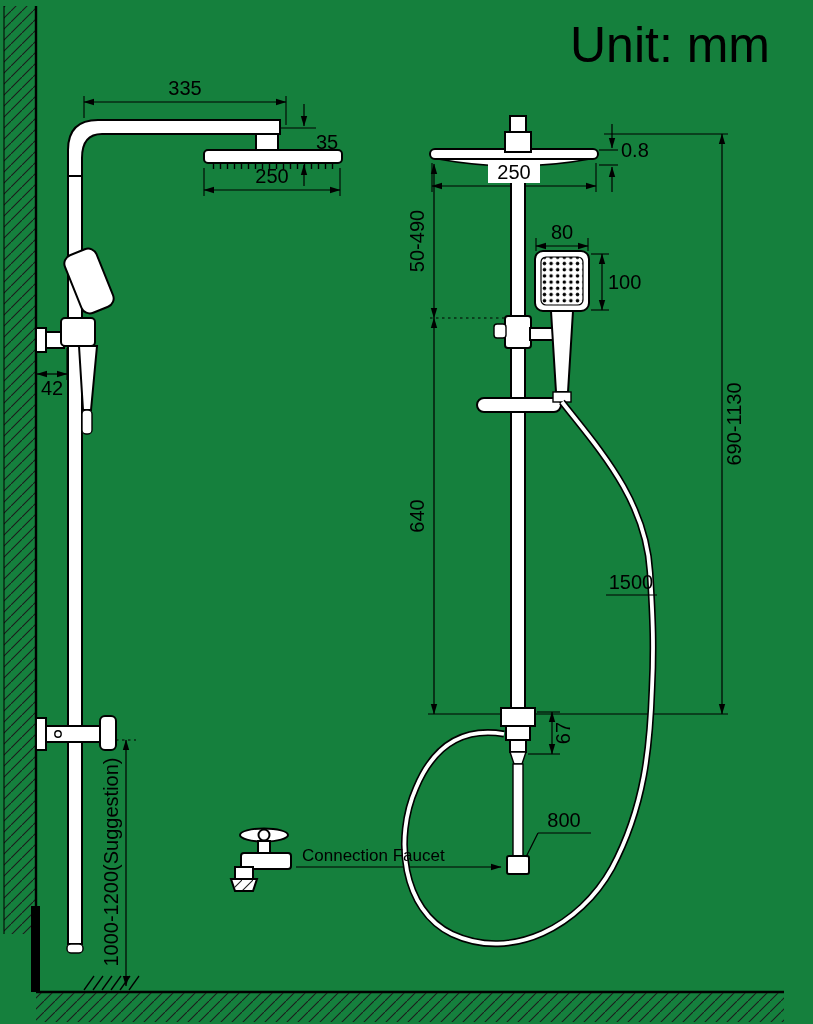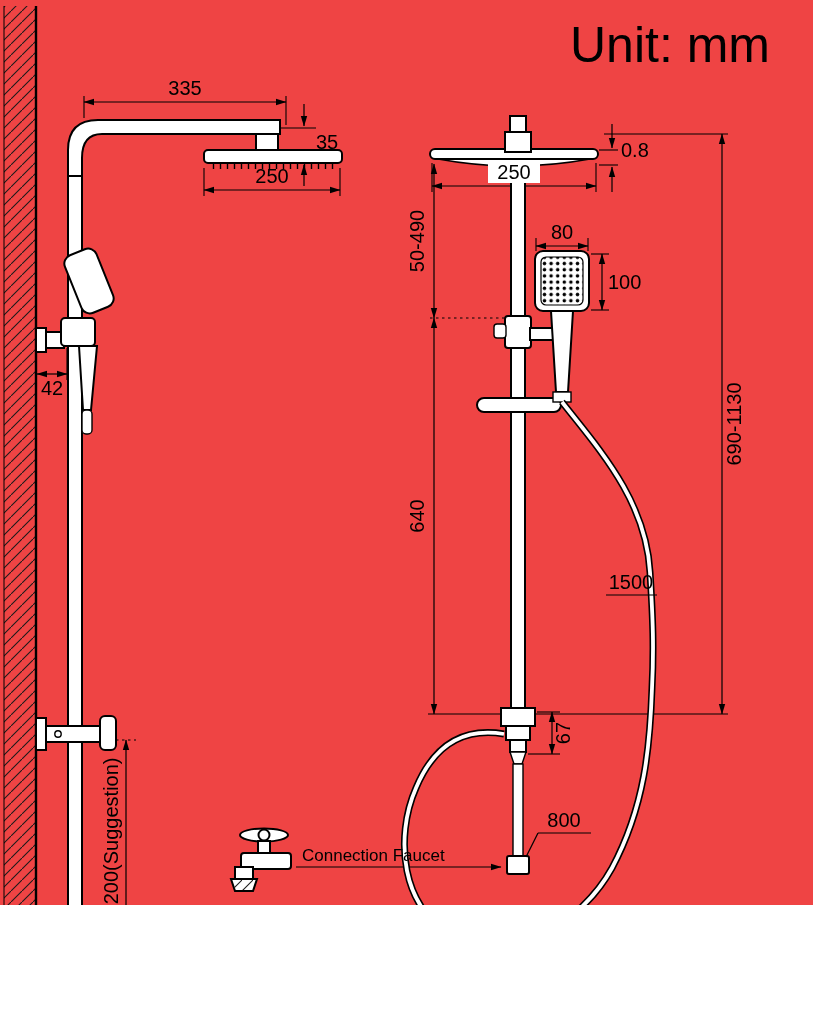--- a/index.html
+++ b/index.html
@@ -1,16 +1,16 @@
 <!DOCTYPE html>
 <html><head>
 <meta charset="utf-8">
 <style>
   html,body { margin:0; padding:0; background:#fff; }
-  .stage { position:relative; width:813px; height:905px; background:#ef4444; overflow:hidden; }
+  .stage { position:relative; width:813px; height:1024px; background:#15803d; overflow:hidden; }
   svg text { font-family:"Liberation Sans","DejaVu Sans",sans-serif; fill:#000; }
   .title-text { font-size:50px; }
   .dim-label { font-size:20px; }
   .small-label { font-size:17px; }
   .ol      { fill:#fff; stroke:#000; stroke-width:2; }
   .ol-thin { fill:#fff; stroke:#000; stroke-width:1.4; }
   .dim     { stroke:#000; stroke-width:1.2; fill:none; }
   .ext     { stroke:#000; stroke-width:1.1; fill:none; }
   .ext-dash{ stroke:#000; stroke-width:1.1; fill:none; stroke-dasharray:2.5 3.5; }
   .hose-outer { fill:none; stroke:#000; stroke-width:7; }

